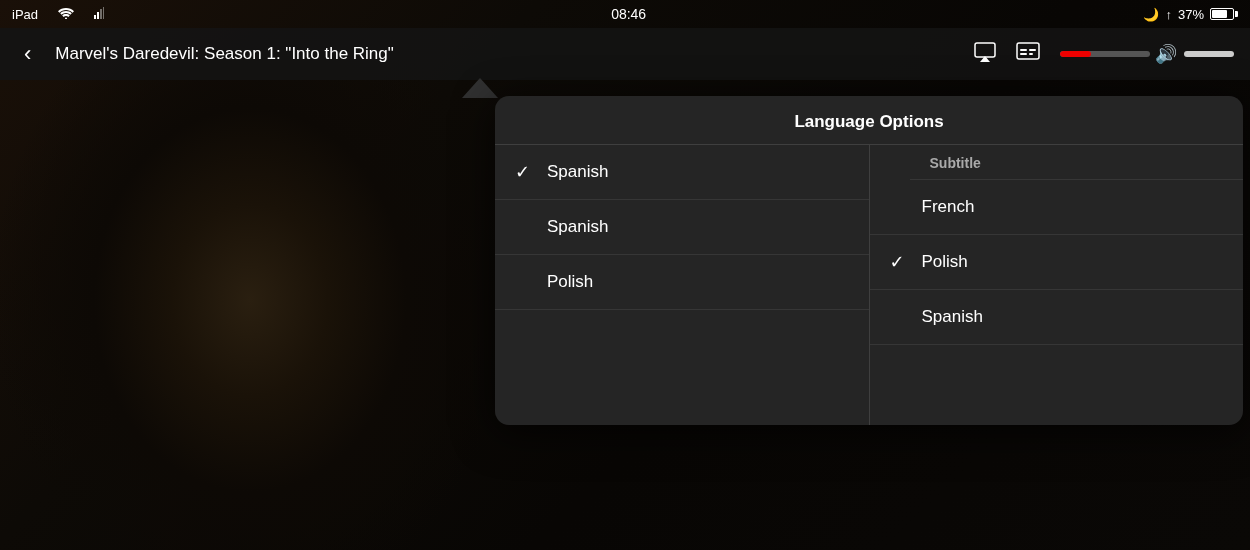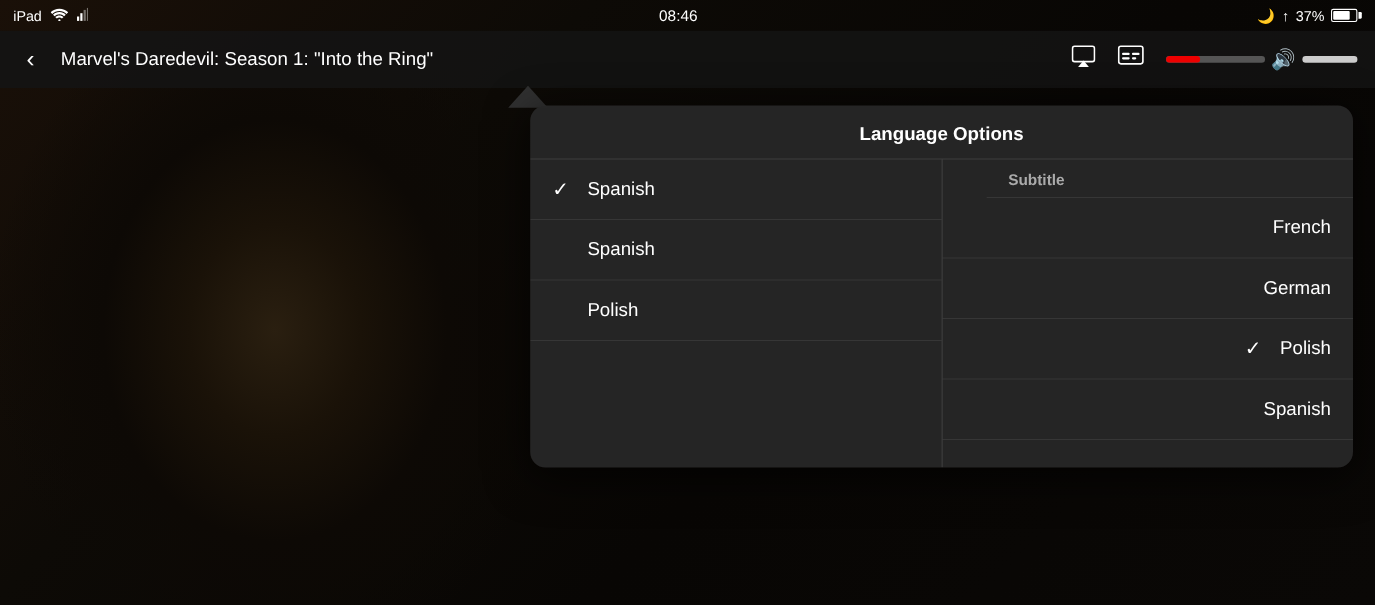--- a/index.html
+++ b/index.html
@@ -42,21 +42,21 @@
       padding: 0 12px;
       z-index: 100;
       color: #fff;
       font-size: 13px;
       font-weight: 500;
     }
 
     #status-left {
       display: flex;
       align-items: center;
-      gap: 8px;
+      gap: 20px;
     }
 
     #status-center {
       font-size: 14px;
       font-weight: 400;
       padding-left: 10px;
     }
 
     #status-right {
       display: flex;
@@ -156,21 +156,21 @@
       position: absolute;
       top: 0;
       left: 50%;
       transform: translateX(-50%);
     }
 
     
     #popup {
       position: absolute;
       top: 18px;
-      left: 2px;
+      left: 15px;
       width: 748px;
       background: rgba(38,38,38,0.97);
       border-radius: 14px;
       overflow: hidden;
       box-shadow: 0 8px 40px rgba(0,0,0,0.7);
     }
 
     #popup-title {
       text-align: center;
       color: #fff;
@@ -233,21 +233,20 @@
 
     .subtitle-item {
       display: flex;
       align-items: center;
       padding: 16px 20px;
       border-bottom: 1px solid rgba(255,255,255,0.08);
       color: #fff;
       font-size: 17px;
       cursor: pointer;
       gap: 12px;
-      justify-content: flex-end;
     }
 
     
     .battery-icon {
       display: inline-flex;
       align-items: center;
       gap: 1px;
     }
 
     .battery-body {
@@ -367,24 +366,20 @@
       </div>
 
       <div id="subtitle-col">
         <div id="subtitle-header">Subtitle</div>
 
         <div class="subtitle-item">
           <span class="check-mark" style="visibility:hidden">✓</span>
           <span>French</span>
         </div>
         <div class="subtitle-item">
-          <span class="check-mark" style="visibility:hidden">✓</span>
-          <span>German</span>
-        </div>
-        <div class="subtitle-item">
           <span class="check-mark">✓</span>
           <span>Polish</span>
         </div>
         <div class="subtitle-item">
           <span class="check-mark" style="visibility:hidden">✓</span>
           <span>Spanish</span>
         </div>
       </div>
 
     </div>

